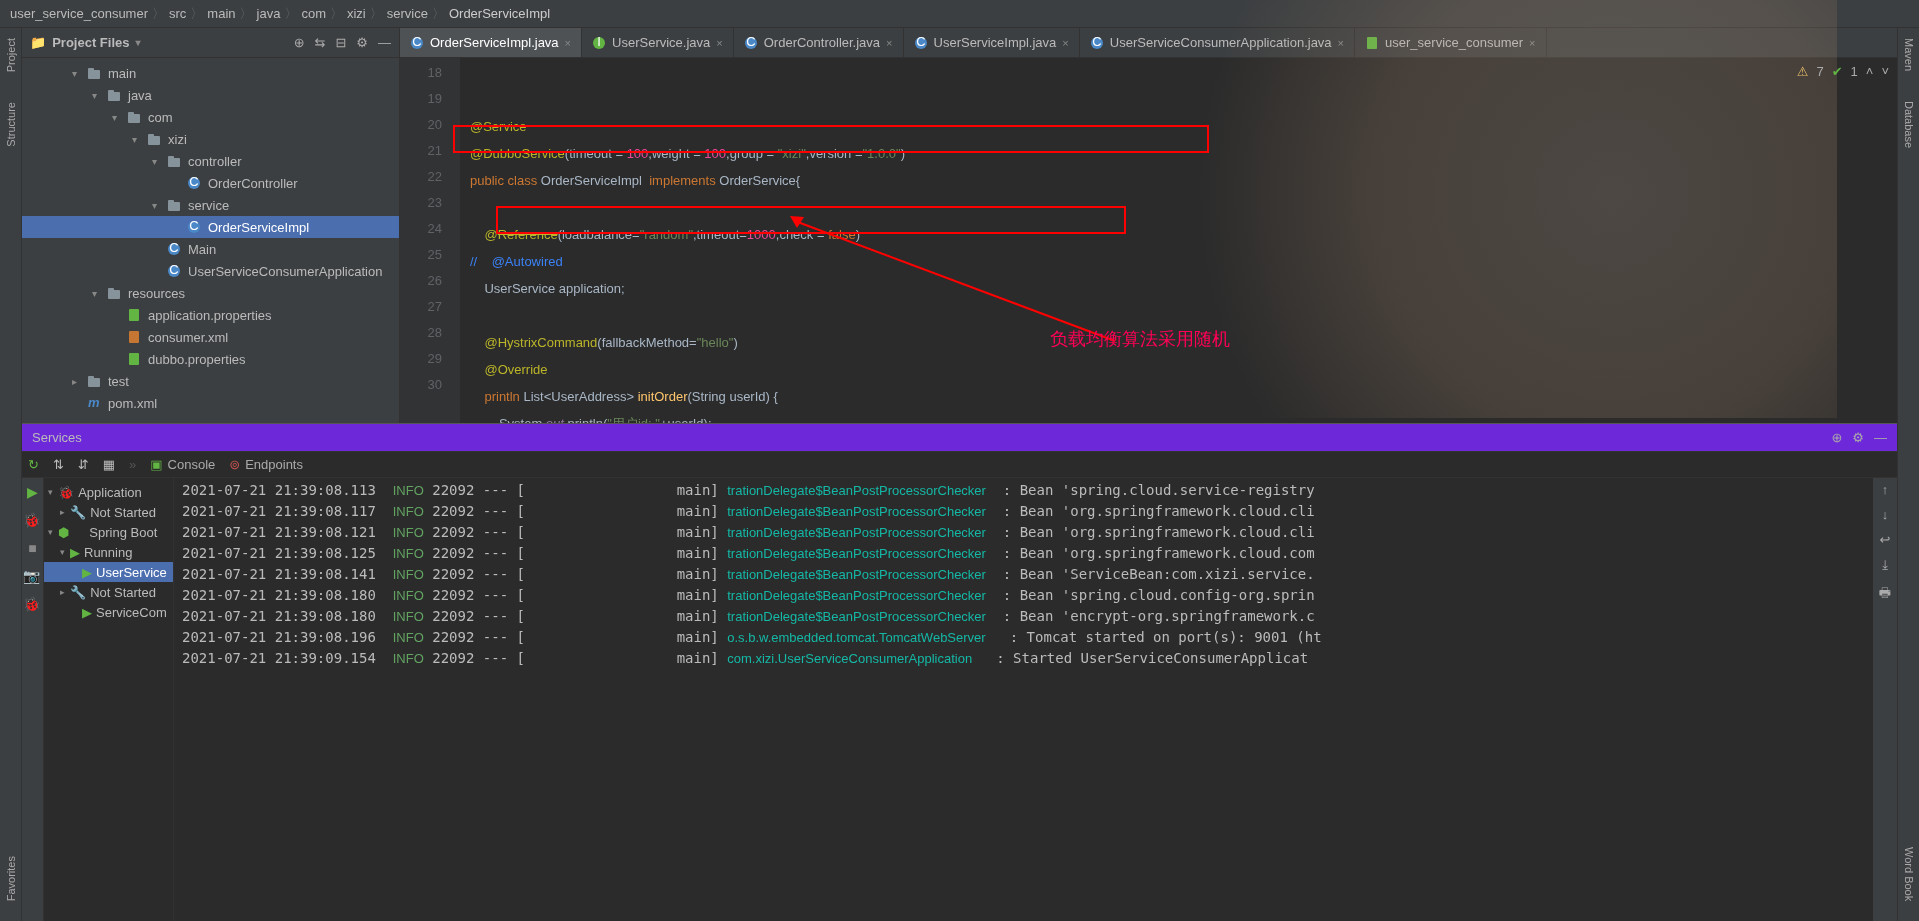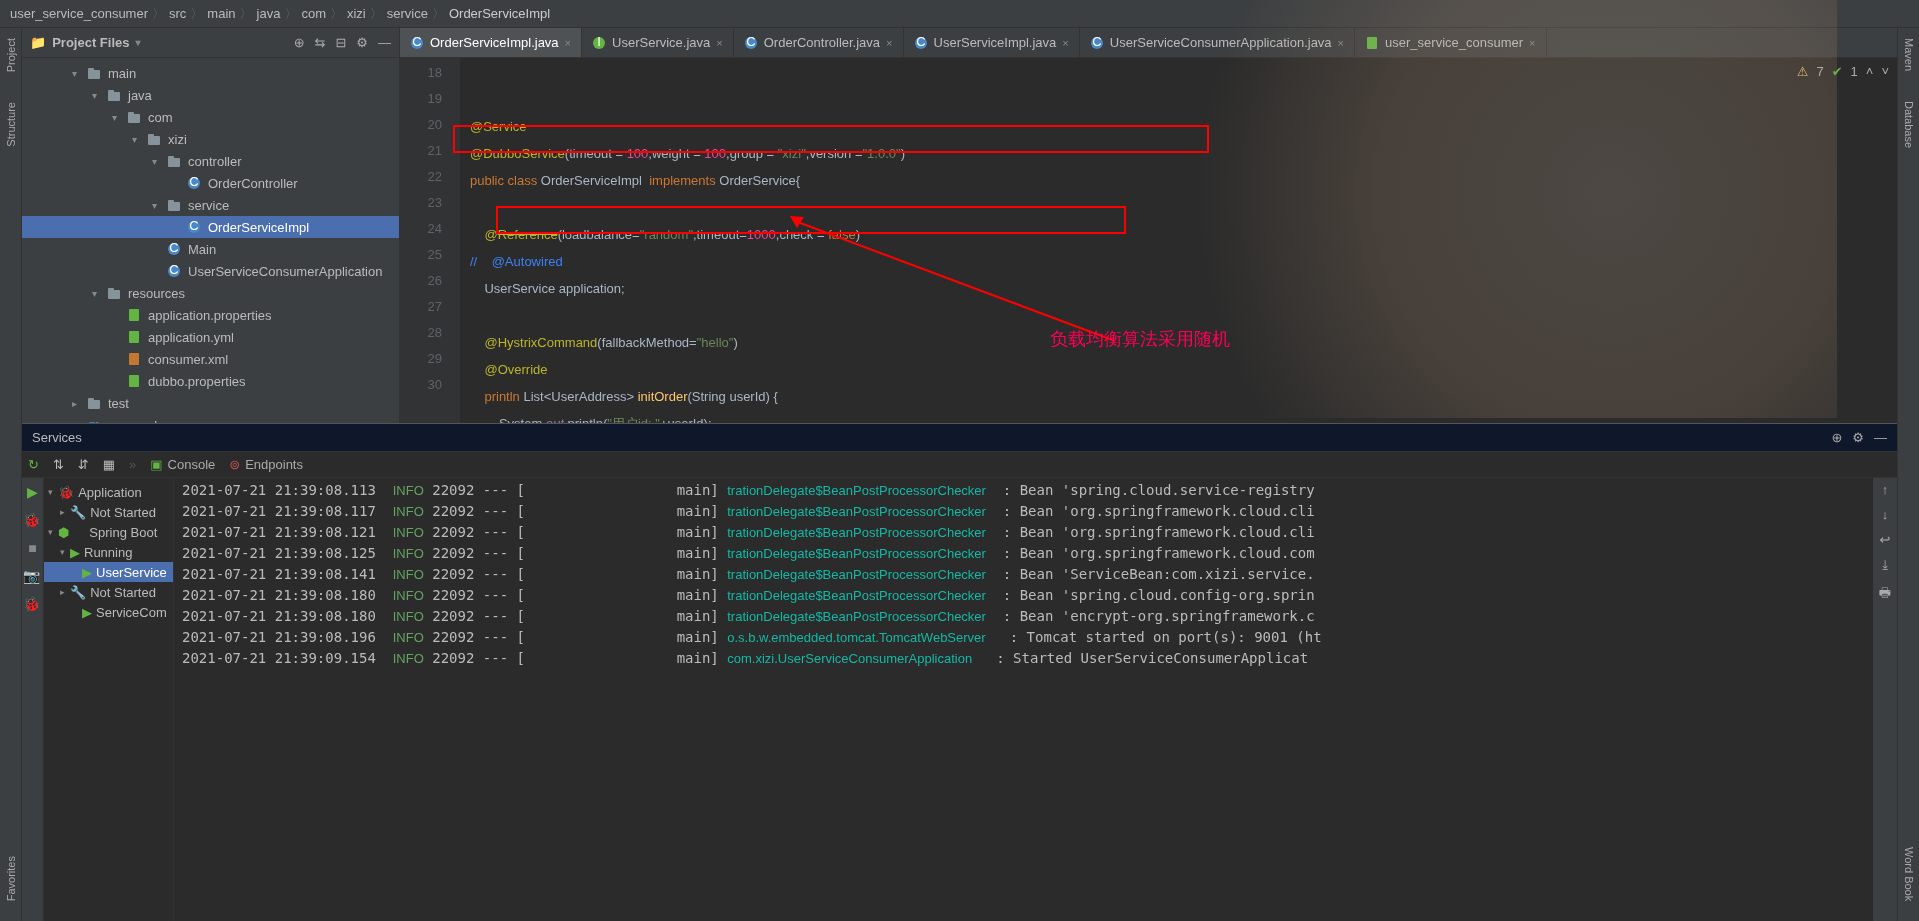--- a/index.html
+++ b/index.html
@@ -34,21 +34,21 @@
 .code-area{flex:1;display:flex;overflow:hidden;position:relative}
 .gutter{width:60px;background:#313335;color:#606366;font-family:"Consolas",monospace;font-size:13px;padding-top:2px;text-align:right;padding-right:18px;line-height:26px;position:relative}
 .code{flex:1;font-family:"Consolas",monospace;font-size:14px;line-height:26px;padding-top:2px;padding-left:10px;color:#a9b7c6;white-space:pre;position:relative}
 .kw{color:#cc7832}.str{color:#6a8759}.anno{color:#bbb529}.cmt{color:#3b82f6}.num{color:#ec4899}.mth{color:#ffc66d}.dep{color:#bbb529;text-decoration:line-through}.fld{color:#9876aa;font-style:italic}
 .highlight-box1{position:absolute;border:2px solid #f00;pointer-events:none}
 .annotation-text{position:absolute;color:#f05;font-size:18px;font-family:"Microsoft YaHei",sans-serif}
 .annotation-arrow{position:absolute;pointer-events:none}
 .warnings{position:absolute;right:8px;top:36px;display:flex;gap:8px;align-items:center;font-size:12px;color:#aaa}
 .warnings .y{color:#e8bf6a}.warnings .g{color:#62b543}
 .services{position:absolute;left:22px;right:22px;top:423px;bottom:0;background:#2b2b2b;border-top:1px solid #555;display:flex;flex-direction:column}
-.services-header{height:28px;background:#0f172a;display:flex;align-items:center;padding:0 10px;justify-content:space-between;border-bottom:1px solid #323232}
+.services-header{height:28px;background:#6d28d9;display:flex;align-items:center;padding:0 10px;justify-content:space-between;border-bottom:1px solid #323232}
 .services-header .sicons{display:flex;gap:10px;color:#aaa}
 .services-body{flex:1;display:flex;overflow:hidden}
 .services-left{width:22px;background:#3c3f41;border-right:1px solid #323232;display:flex;flex-direction:column;align-items:center;padding-top:6px;gap:12px}
 .services-left span{color:#62b543;cursor:pointer;font-size:14px}
 .services-tree{width:130px;border-right:1px solid #323232;padding:4px 0;overflow:hidden}
 .services-tree .snode{display:flex;align-items:center;height:20px;padding-left:4px;cursor:pointer;white-space:nowrap;font-size:12px}
 .services-tree .snode.selected{background:#4b6eaf;color:#fff}
 .services-tree .snode .sarrow{width:10px;font-size:9px;color:#888}
 .services-toolbar{height:26px;border-bottom:1px solid #323232;display:flex;align-items:center;padding:0 6px;gap:14px}
 .services-toolbar .tbtn{display:flex;align-items:center;gap:5px;cursor:pointer;color:#aaa;font-size:12px}
@@ -225,29 +225,20 @@
           <span>resources</span>
         </div>
         <div class="node d3">
           <span class="arrow"></span>
           <span class="ficon">
             <svg width="14" height="14">
               <rect x="2" y="1" width="10" height="12" fill="#62b543" rx="1"></rect>
             </svg>
           </span>
           <span>application.properties</span>
-        </div>
-        <div class="node d3">
-          <span class="arrow"></span>
-          <span class="ficon">
-            <svg width="14" height="14">
-              <rect x="2" y="1" width="10" height="12" fill="#62b543" rx="1"></rect>
-            </svg>
-          </span>
-          <span>application.yml</span>
         </div>
         <div class="node d3">
           <span class="arrow"></span>
           <span class="ficon">
             <svg width="14" height="14">
               <rect x="2" y="1" width="10" height="12" fill="#c57633" rx="1"></rect>
             </svg>
           </span>
           <span>consumer.xml</span>
         </div>

